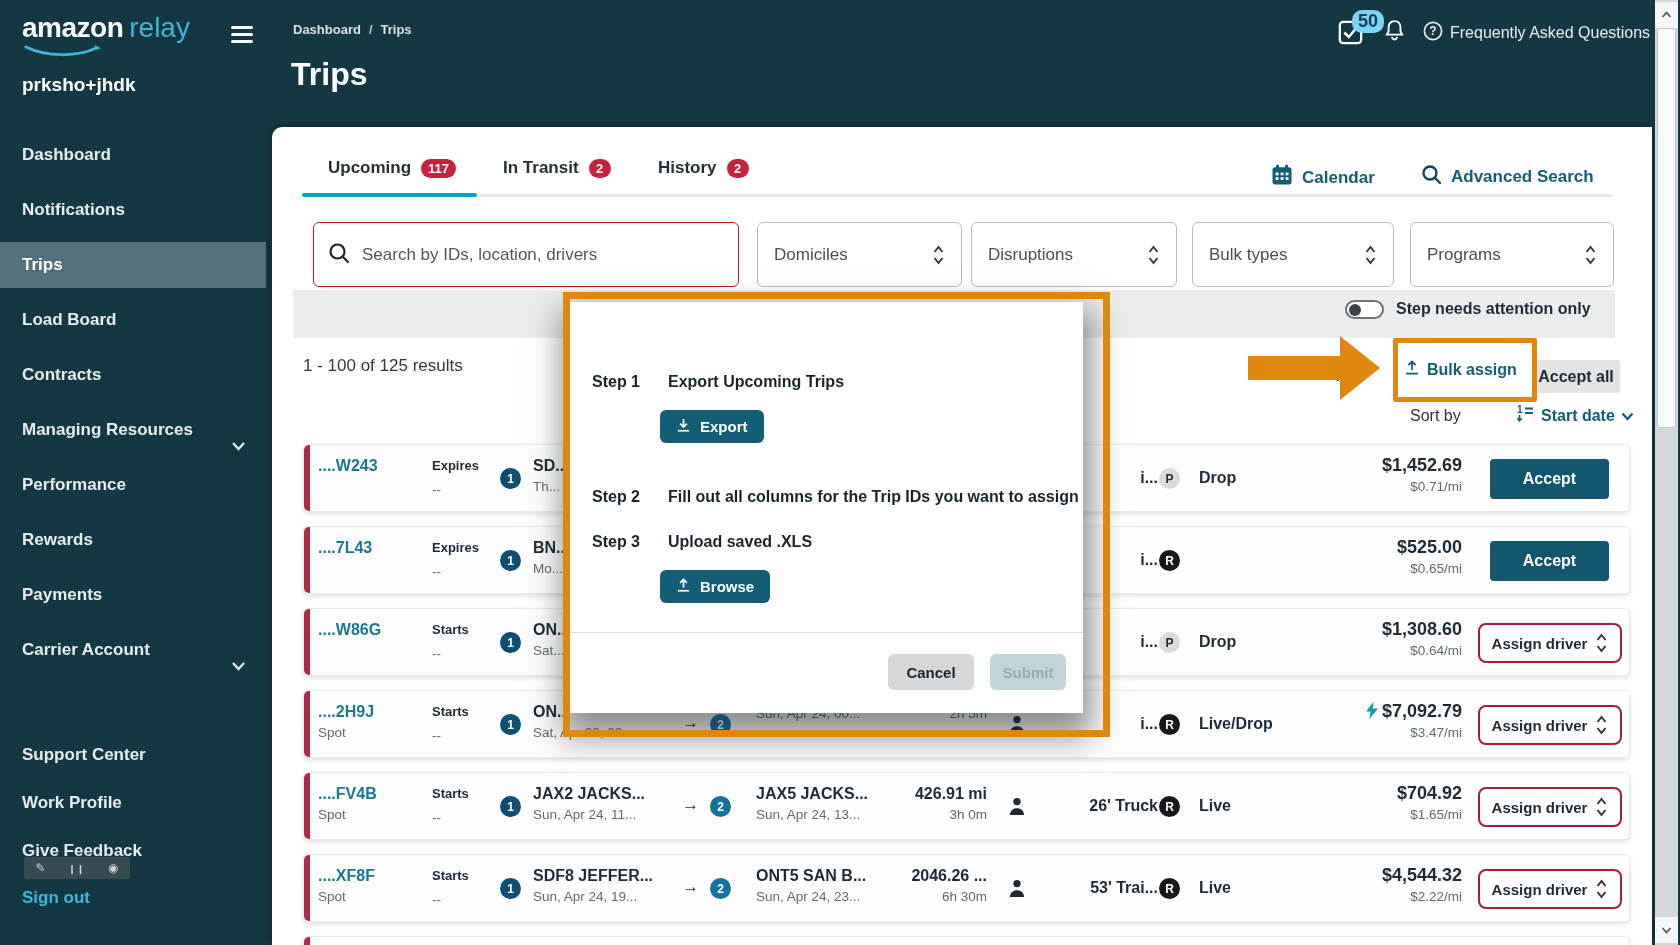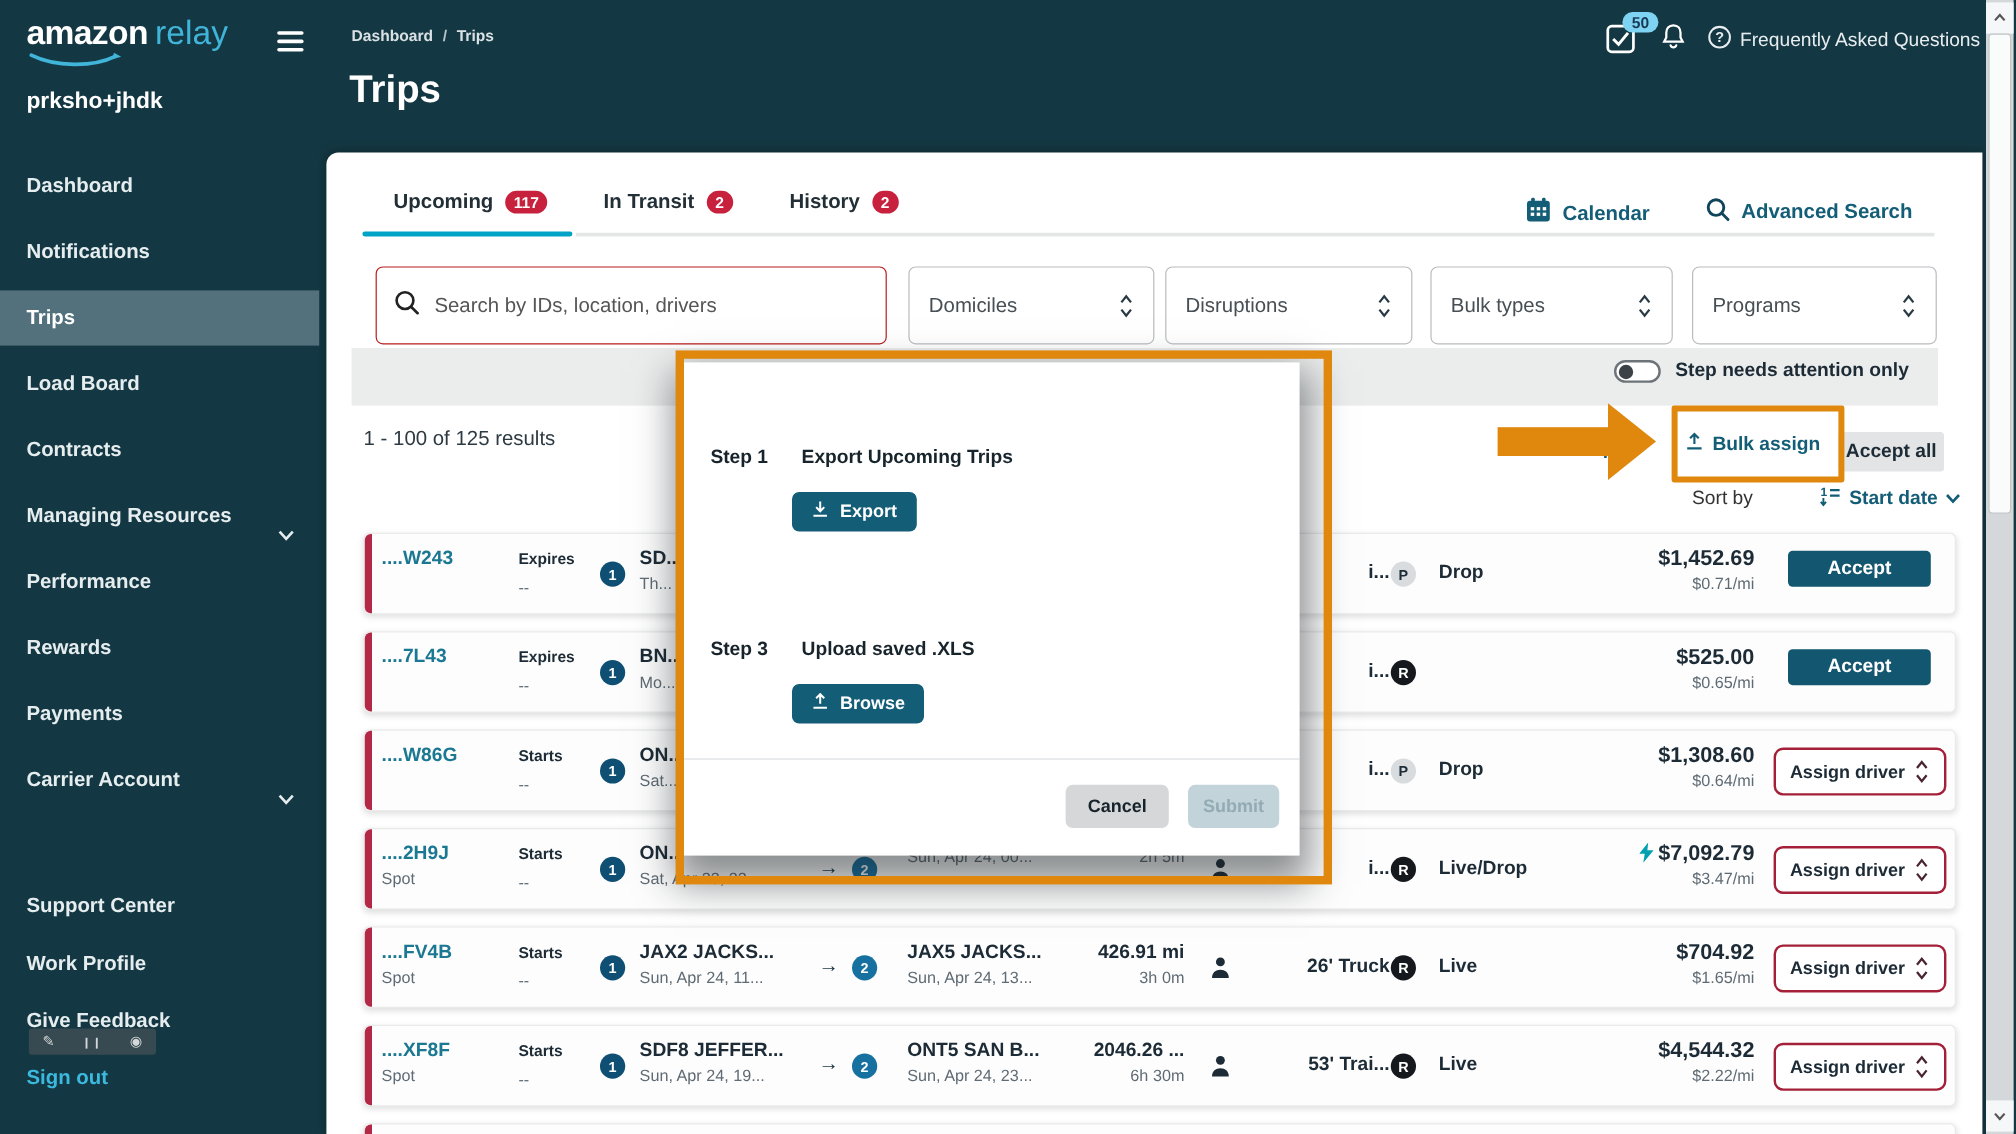--- a/index.html
+++ b/index.html
@@ -23,21 +23,21 @@
   .icon-edit::before{content:"\270E";}
   .icon-pause::before{content:"\2759\2759";font-size:9px;letter-spacing:1px;}
   .icon-record::before{content:"\25C9";}
 
   
   .breadcrumb{position:absolute;left:293px;top:22px;font-size:13px;font-weight:bold;color:#d9e1e5;z-index:5;}
   .breadcrumb .sep{margin:0 8px;color:#b9c4c9;}
   .page-title{position:absolute;left:291px;top:56px;font-size:32px;font-weight:bold;color:#fff;z-index:5;}
   .topicons{position:absolute;top:0;left:1330px;height:60px;z-index:5;}
   .ticon{position:absolute;cursor:pointer;}
-  .badge-50{position:absolute;left:22px;top:10px;min-width:18px;padding:1px 6px;background:#7fd3f2;color:#173a55;font-size:13px;font-weight:bold;border-radius:10px;text-align:center;z-index:2;}
+  .badge-50{position:absolute;left:22px;top:10px;min-width:18px;padding:1px 6px;background:#7fd3f2;color:#173a55;font-size:18px;font-weight:bold;border-radius:10px;text-align:center;z-index:2;}
   .faq{position:absolute;left:93px;top:21px;display:flex;gap:7px;align-items:center;color:#e8edef;font-size:16px;cursor:pointer;white-space:nowrap;}
 
   
   .panel{position:absolute;left:272px;top:127px;width:1380px;height:818px;background:#fff;border-radius:10px 0 0 0;box-shadow:0 0 10px rgba(0,0,0,.35);z-index:1;}
 
   
   .tab{position:absolute;top:158px;display:inline-flex;align-items:center;gap:10px;font-size:17px;font-weight:bold;color:#232f36;cursor:pointer;z-index:2;}
   .badge-red{background:#c7213d;color:#fff;font-size:13px;font-weight:bold;border-radius:11px;padding:2px 7px;min-width:8px;text-align:center;}
   .tab-underline{position:absolute;z-index:2;}
   .tab-underline.active{left:302px;top:193px;width:175px;height:4px;background:#00a2c6;border-radius:2px;}
@@ -79,21 +79,21 @@
   .c-dist{left:555px;width:128px;text-align:right;}
   .person{position:absolute;left:705px;top:24px;}
   .c-equip{left:764px;width:90px;top:24px;text-align:right;font-size:16px;font-weight:bold;color:#1c2b36;white-space:nowrap;}
   .loadbadge{position:absolute;left:855px;top:23px;width:21px;height:21px;border-radius:50%;font-size:12px;font-weight:bold;display:flex;align-items:center;justify-content:center;}
   .loadbadge.P{background:#d8dcdf;color:#1c2b36;}
   .loadbadge.R{background:#15191d;color:#fff;}
   .c-work{left:895px;top:24px;font-size:16px;font-weight:bold;color:#1c2b36;white-space:nowrap;}
   .c-price{left:1000px;width:158px;text-align:right;}
   .c-price .l1{font-size:18px;}
   .bolt{margin-right:4px;vertical-align:-2px;}
-  .btn-accept{position:absolute;left:1186px;top:14px;width:119px;height:30px;background:#12566f;color:#fff;border:none;border-radius:4px;font-size:16px;font-weight:bold;cursor:pointer;font-family:"Liberation Sans",sans-serif;}
+  .btn-accept{position:absolute;left:1186px;top:14px;width:119px;height:40px;background:#12566f;color:#fff;border:none;border-radius:4px;font-size:16px;font-weight:bold;cursor:pointer;font-family:"Liberation Sans",sans-serif;}
   .btn-assign{position:absolute;left:1174px;top:14px;width:144px;height:40px;background:#fff;border:2px solid #a32038;border-radius:8px;font-size:15px;font-weight:bold;color:#1c2b36;cursor:pointer;font-family:"Liberation Sans",sans-serif;display:flex;align-items:center;justify-content:center;gap:8px;box-sizing:border-box;}
   .trow.partial{top:936px;height:68px;}
 
   
   .modal{position:absolute;left:570px;top:302px;width:513px;height:411px;background:#fff;z-index:30;box-shadow:0 16px 30px 8px rgba(25,32,36,.5);}
   .modal-frame{position:absolute;left:563px;top:292px;width:547px;height:445px;border:7px solid #e0870e;box-sizing:border-box;z-index:32;pointer-events:none;}
   .modal-header{position:absolute;left:0;top:0;width:100%;height:51px;background:#24292e;display:flex;align-items:center;justify-content:space-between;padding:0 20px;box-sizing:border-box;}
   .modal-title{font-size:16px;font-weight:bold;color:#fff;}
   .modal-close{color:#fff;font-size:18px;font-weight:bold;cursor:pointer;}
   .steprow{position:absolute;left:22px;display:flex;gap:28px;font-size:16px;font-weight:bold;color:#17242c;white-space:nowrap;}
@@ -559,20 +559,24 @@
     </div>
     <button class="tealbtn" style="top:108px;">
       <span>
         <svg width="15" height="15" viewBox="0 0 16 16">
             <path d="M8 1v8M4.4 6l3.6 3.6L11.6 6" fill="none" stroke="#fff" stroke-width="1.8"></path>
             <path d="M2 13.6h12" stroke="#fff" stroke-width="1.8"></path>
           </svg>
       </span>
       <span>Export</span>
     </button>
+    <div class="steprow" style="top:186px;">
+      <span>Step 2</span>
+      <span>Fill out all columns for the Trip IDs you want to assign</span>
+    </div>
     <div class="steprow" style="top:231px;">
       <span>Step 3</span>
       <span>Upload saved .XLS</span>
     </div>
     <button class="tealbtn" style="top:268px;">
       <span>
         <svg width="15" height="15" viewBox="0 0 16 16">
             <path d="M8 10V2M4.4 5.2L8 1.6l3.6 3.6" fill="none" stroke="#fff" stroke-width="1.8"></path>
             <path d="M2 13.6h12" stroke="#fff" stroke-width="1.8"></path>
           </svg>

